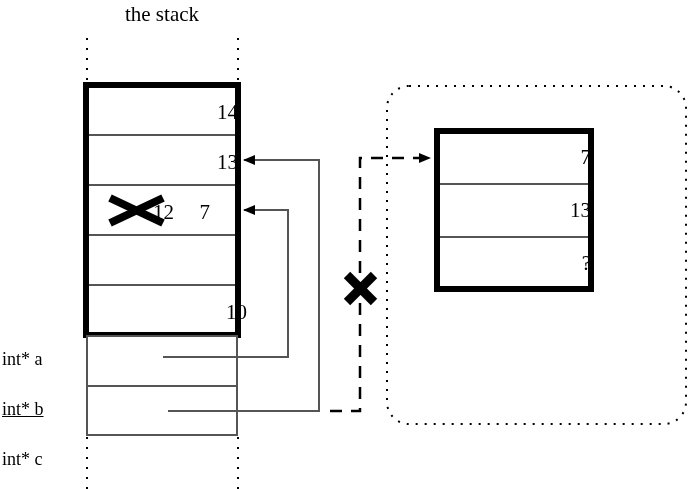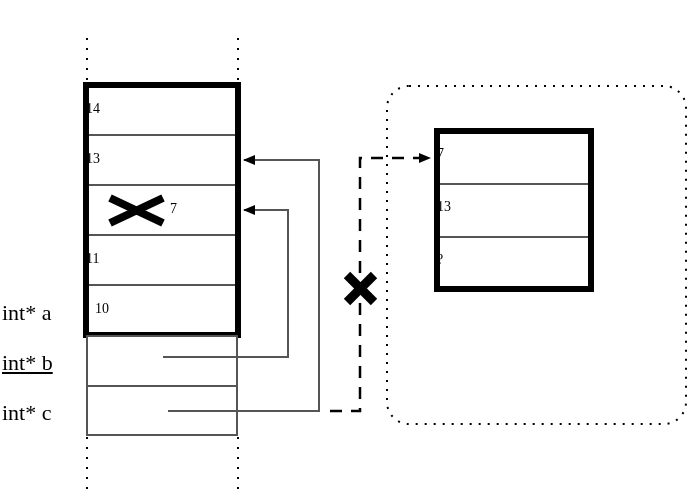--- a/index.html
+++ b/index.html
@@ -30,33 +30,35 @@
   .txt {
     position: absolute;
     white-space: nowrap;
     line-height: 1;
   }
   .title {
     font-size: 21px;
     text-align: center;
   }
   .cellnum {
-    font-size: 14px;
-    text-align: left;
+    font-size: 21px;
+    text-align: right;
   }
   .varlabel {
-    font-size: 22px;
+    font-size: 18px;
     text-align: right;
+    margin-top: 48px;
   }
 </style>
 </head>
 <body>
 
 <div id="canvas">
 
+  <div class="txt title" style="left:86px; top:4px; width:152px;">the stack</div>
 
   <svg class="layer" viewBox="0 0 692 489">
     <defs>
       <marker id="ah" markerWidth="12" markerHeight="10" refX="11" refY="5" orient="auto" markerUnits="userSpaceOnUse">
         <path d="M0,0 L12,5 L0,10 z" fill="#000000"></path>
       </marker>
     </defs>
 
     <g>
       <line x1="87" y1="38" x2="87" y2="85" stroke="#000" stroke-width="2" stroke-dasharray="2,8" stroke-linecap="butt"></line>
@@ -99,22 +101,22 @@
     </g>
 
     <g stroke="#000" stroke-width="8" stroke-linecap="butt">
       <line x1="110" y1="198" x2="163" y2="223"></line>
       <line x1="163" y1="198" x2="110" y2="223"></line>
     </g>
   </svg>
 
   <div class="txt cellnum" style="left:86px; top:102px; width:152px;">14</div>
   <div class="txt cellnum" style="left:86px; top:152px; width:152px;">13</div>
+  <div class="txt cellnum" style="left:94px; top:202px; width:80px;">12</div>
   <div class="txt cellnum" style="left:170px; top:202px; width:40px;">7</div>
-  <div class="txt cellnum" style="left:86px; top:252px; width:152px;">11</div>
   <div class="txt cellnum" style="left:95px; top:302px; width:152px;">10</div>
 
   <div class="txt cellnum" style="left:437px; top:147px; width:154px;">7</div>
   <div class="txt cellnum" style="left:437px; top:200px; width:154px;">13</div>
   <div class="txt cellnum" style="left:437px; top:253px; width:154px;">?</div>
 
   <div class="txt varlabel" style="left:2px; top:302px;">int* a</div>
   <div class="txt varlabel" style="left:2px; top:352px;text-decoration:underline;">int* b</div>
   <div class="txt varlabel" style="left:2px; top:402px;">int* c</div>
 

